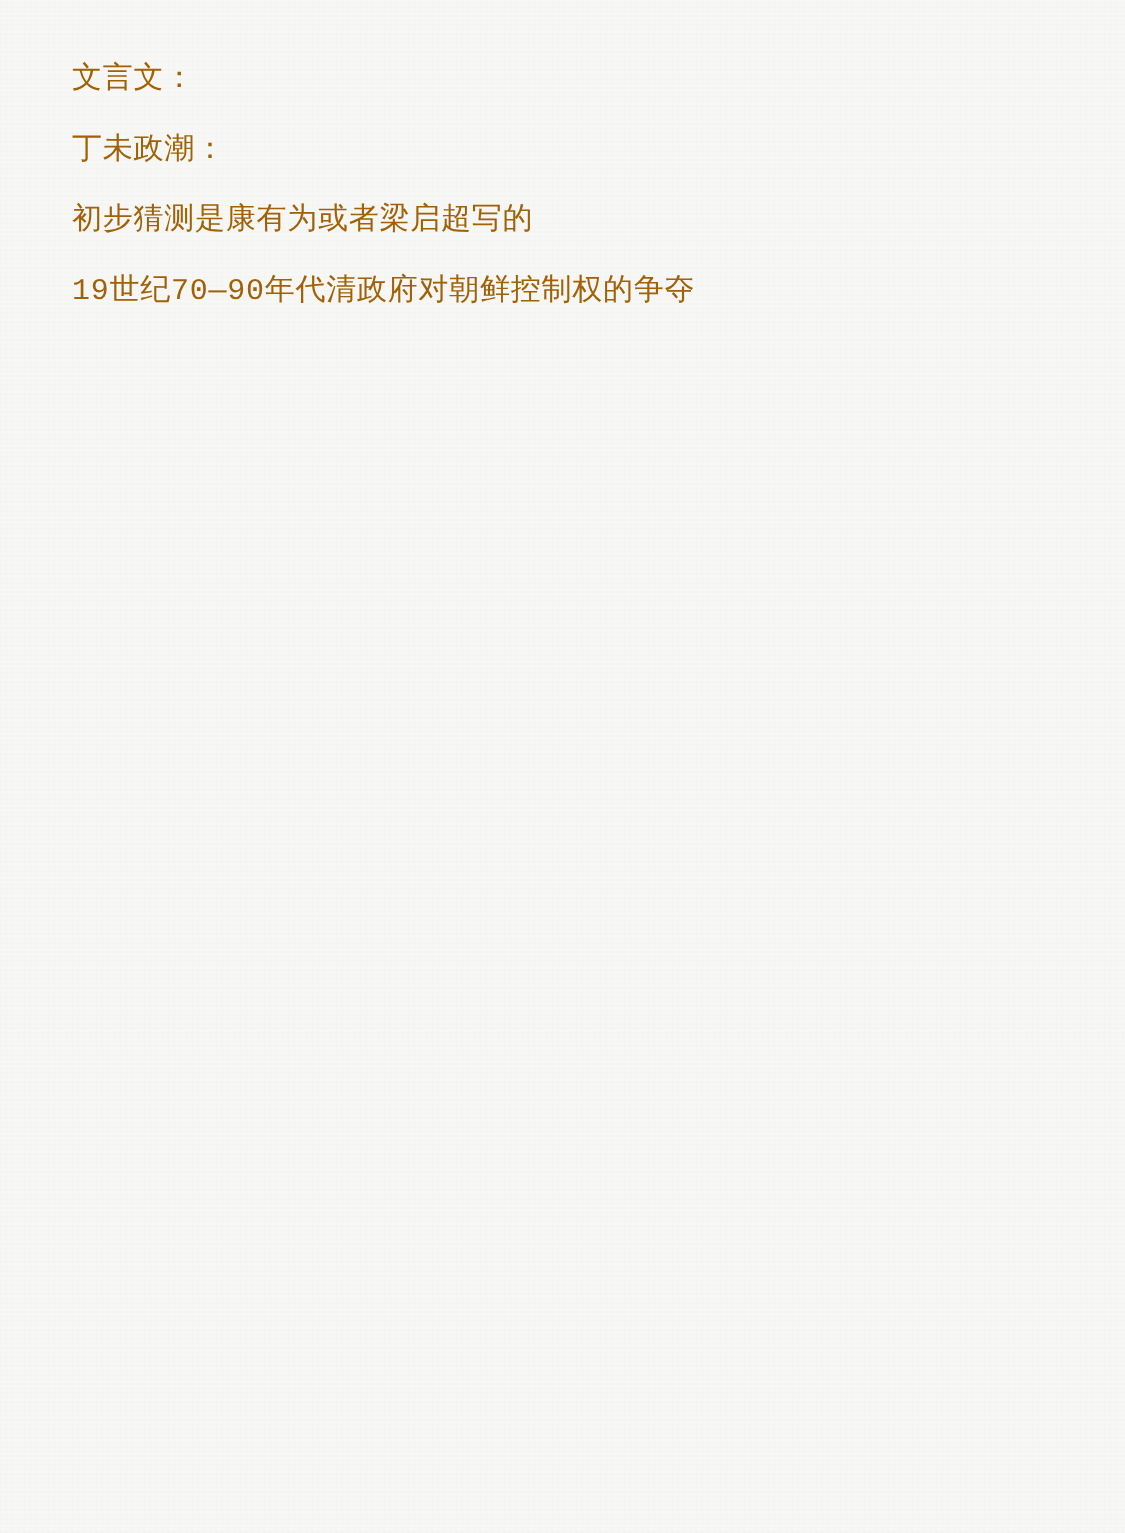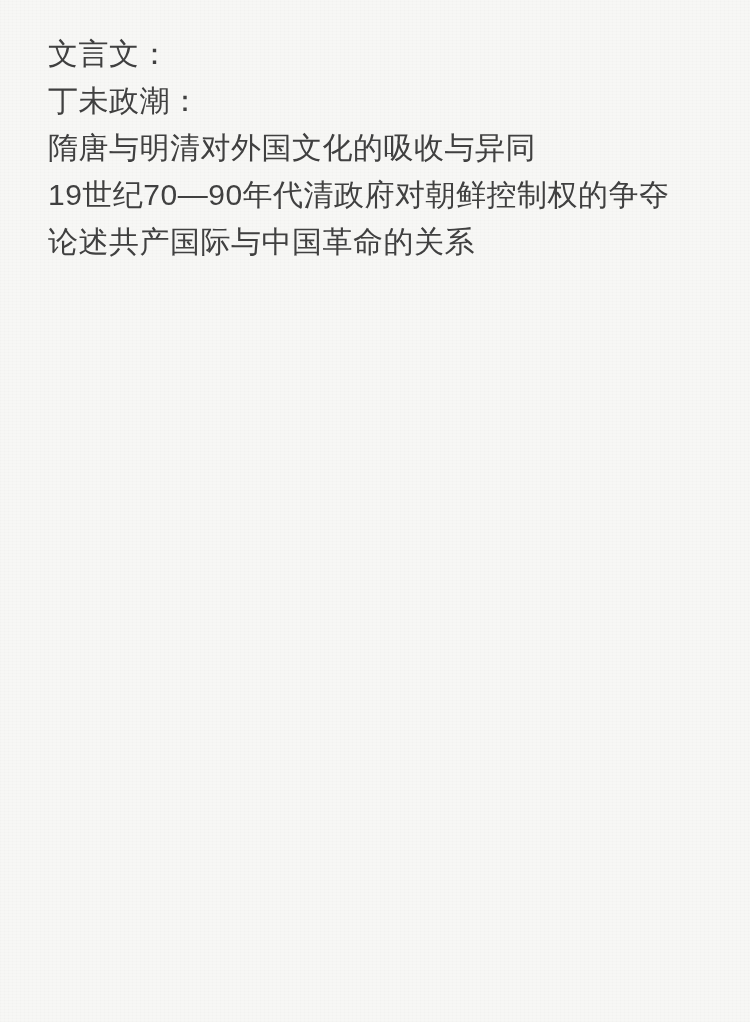--- a/index.html
+++ b/index.html
@@ -23,35 +23,35 @@
       repeating-linear-gradient(0deg, rgba(0,0,0,0.012) 0px, rgba(0,0,0,0.012) 1px, rgba(255,255,255,0) 1px, rgba(255,255,255,0) 3px),
       repeating-linear-gradient(90deg, rgba(0,0,0,0.010) 0px, rgba(0,0,0,0.010) 1px, rgba(255,255,255,0) 1px, rgba(255,255,255,0) 4px);
     opacity: 0.9;
   }
   .note {
     position: relative;
     padding: 30px 50px 0 48px;
     box-sizing: border-box;
   }
   .line {
-    font-size: 30px;
+    font-size: 20px;
     line-height: 47px;
-    color: #404040;
+    color: #a16207;
     letter-spacing: 0.5px;
     white-space: normal;
     word-break: break-word;
+    font-family: Liberation Mono, monospace;
   }
   .para {
     margin: 0;
   }
 </style>
 </head>
 <body>
 
 <div class="paper-texture"></div>
 
 <div class="note">
   <p class="line para">文言文：</p>
   <p class="line para">丁未政潮：</p>
-  <p class="line para">隋唐与明清对外国文化的吸收与异同</p>
+  <p class="line para">初步猜测是康有为或者梁启超写的</p>
   <p class="line para">19世纪70—90年代清政府对朝鲜控制权的争夺</p>
-  <p class="line para">论述共产国际与中国革命的关系</p>
 </div>
 
 </body></html>

